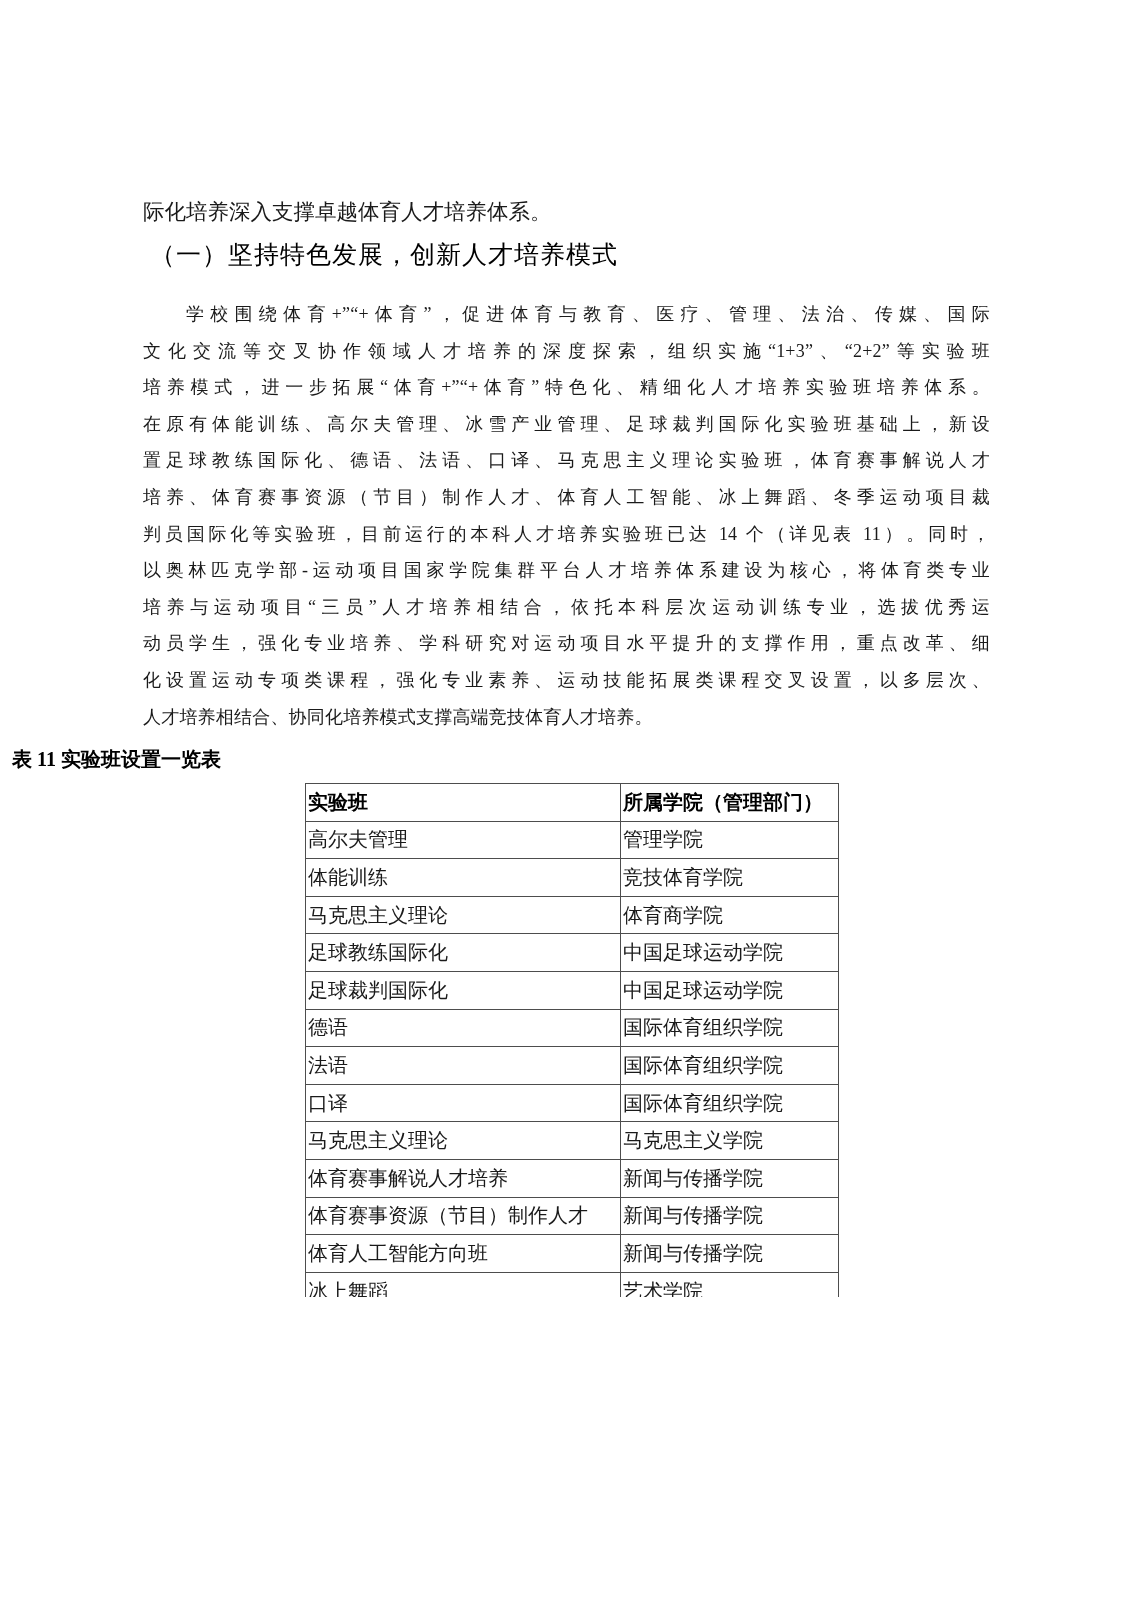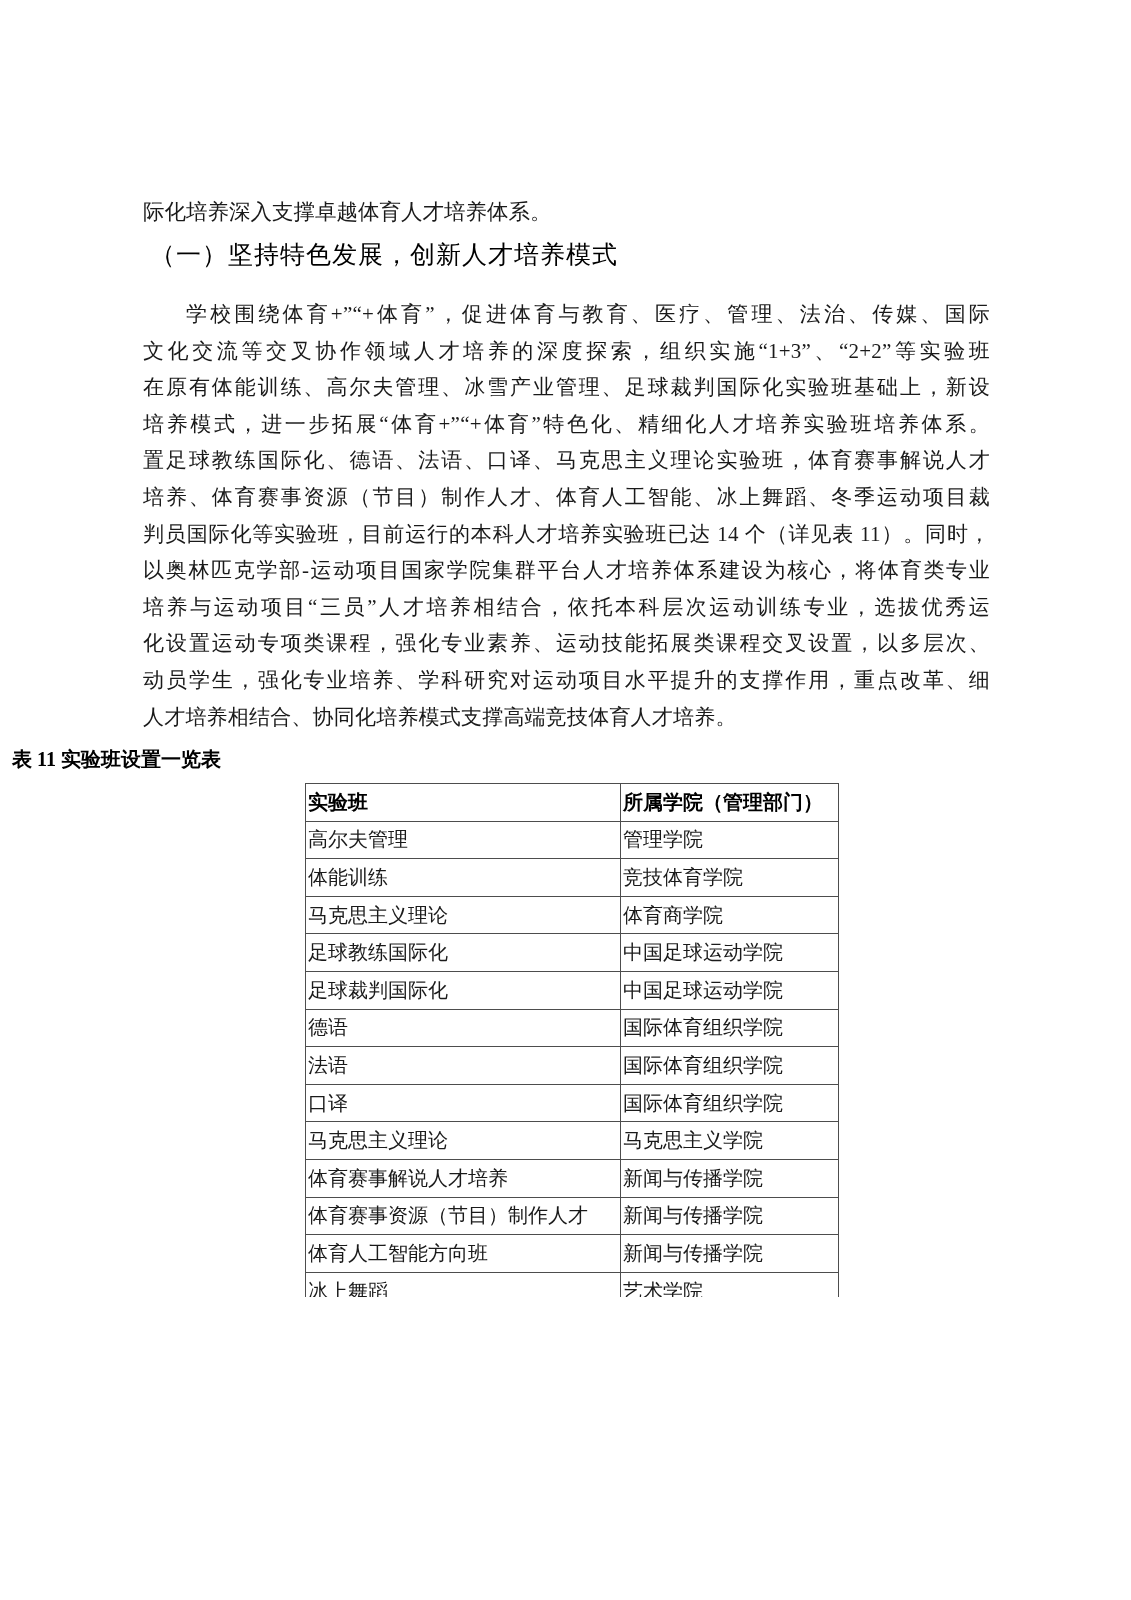--- a/index.html
+++ b/index.html
@@ -31,21 +31,21 @@
     letter-spacing: 1px;
     color: #000;
   }
   .body-par {
     position: absolute;
     left: 143px;
     top: 296px;
     width: 847px;
   }
   .body-par .line {
-    font-size: 21px;
+    font-size: 18px;
     line-height: 36.6px;
     height: 36.6px;
     text-align: justify;
     text-align-last: justify;
     letter-spacing: 0.2px;
     white-space: nowrap;
   }
   .body-par .line.indent { text-indent: 43px; }
   .body-par .line.last { text-align-last: left; }
   .tbl-caption {
@@ -93,29 +93,29 @@
 
 <div class="page">
 
   <div class="cont-line">际化培养深入支撑卓越体育人才培养体系。</div>
 
   <div class="heading">（一）坚持特色发展，创新人才培养模式</div>
 
   <div class="body-par">
     <div class="line indent">学校围绕体育+”“+体育”，促进体育与教育、医疗、管理、法治、传媒、国际</div>
     <div class="line">文化交流等交叉协作领域人才培养的深度探索，组织实施“1+3”、“2+2”等实验班</div>
+    <div class="line">培养模式，进一步拓展“体育+”“+体育”特色化、精细化人才培养实验班培养体系。</div>
     <div class="line">在原有体能训练、高尔夫管理、冰雪产业管理、足球裁判国际化实验班基础上，新设</div>
-    <div class="line">培养模式，进一步拓展“体育+”“+体育”特色化、精细化人才培养实验班培养体系。</div>
     <div class="line">置足球教练国际化、德语、法语、口译、马克思主义理论实验班，体育赛事解说人才</div>
     <div class="line">培养、体育赛事资源（节目）制作人才、体育人工智能、冰上舞蹈、冬季运动项目裁</div>
     <div class="line">判员国际化等实验班，目前运行的本科人才培养实验班已达 14 个（详见表 11）。同时，</div>
     <div class="line">以奥林匹克学部-运动项目国家学院集群平台人才培养体系建设为核心，将体育类专业</div>
     <div class="line">培养与运动项目“三员”人才培养相结合，依托本科层次运动训练专业，选拔优秀运</div>
+    <div class="line">动员学生，强化专业培养、学科研究对运动项目水平提升的支撑作用，重点改革、细</div>
     <div class="line">化设置运动专项类课程，强化专业素养、运动技能拓展类课程交叉设置，以多层次、</div>
-    <div class="line">动员学生，强化专业培养、学科研究对运动项目水平提升的支撑作用，重点改革、细</div>
     <div class="line last">人才培养相结合、协同化培养模式支撑高端竞技体育人才培养。</div>
   </div>
 
   <div class="tbl-caption">表 11  实验班设置一览表</div>
 
   <table class="exp-table">
     <colgroup>
         <col class="c1">
         <col class="c2">
       </colgroup>

